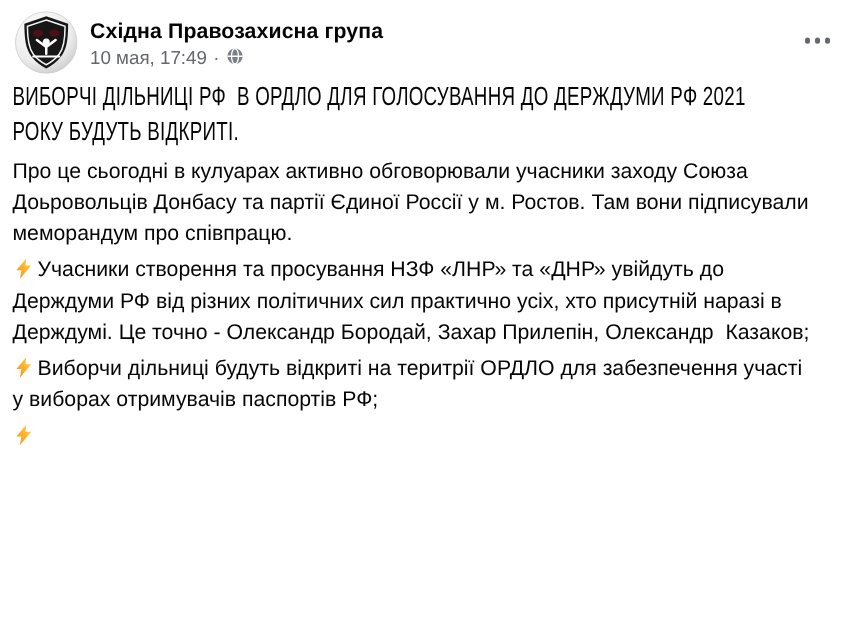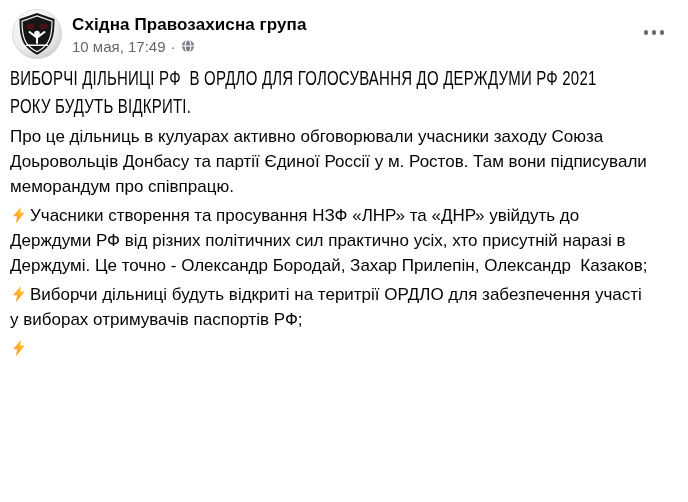--- a/index.html
+++ b/index.html
@@ -8,21 +8,21 @@
     font-family:"Liberation Sans","DejaVu Sans",sans-serif;color:#050505;
     -webkit-font-smoothing:antialiased;
   }
   .post{position:relative;padding:8px 10px 0 10px;width:668px;}
 
   
   .header{display:flex;align-items:center;height:52px;}
   .avatar{width:50px;height:50px;flex:0 0 auto;margin-left:2px;cursor:pointer;}
   .header-info{margin-left:10px;min-width:0;}
   .page-name{font-size:17px;font-weight:700;line-height:21px;letter-spacing:.1px;color:#050505;cursor:pointer;}
-  .meta{display:flex;align-items:center;gap:5px;margin-top:3px;color:#65676b;font-size:15px;line-height:17px;}
+  .meta{display:flex;align-items:flex-start;gap:5px;margin-top:3px;color:#65676b;font-size:15px;line-height:17px;}
   .meta .sep{color:#65676b;}
   .more-btn{position:absolute;top:26px;right:20px;display:flex;gap:3.5px;cursor:pointer;padding:4px;}
   .more-btn .dot{width:4.5px;height:4.5px;border-radius:50%;background:#64676b;}
 
   
   .content{margin-top:4px;}
   .title{
     font-size:21px;line-height:28px;letter-spacing:.3px;white-space:pre-wrap;
     width:140%;transform:scaleX(0.714);transform-origin:left top;margin:0 0 4px 0;
   }
@@ -73,21 +73,21 @@
     <span class="dot"></span>
     <span class="dot"></span>
     <span class="dot"></span>
   </div>
 
   <div class="content">
 
     <div class="title">ВИБОРЧІ ДІЛЬНИЦІ РФ  В ОРДЛО ДЛЯ ГОЛОСУВАННЯ ДО ДЕРЖДУМИ РФ 2021
 РОКУ БУДУТЬ ВІДКРИТІ.</div>
 
-    <div class="para">Про це дільниць в кулуарах активно обговорювали учасники заходу Союза
+    <div class="para">Про це сьогодні в кулуарах активно обговорювали учасники заходу Союза
 Доьровольців Донбасу та партії Єдиної Россії у м. Ростов. Там вони підписували
 меморандум про співпрацю.</div>
 
 
     <div class="para"><svg class="bolt" viewBox="0 0 32 32">
           <path d="M19.5 1.5 L5.5 18 h7.2 L10.5 30.5 L26.5 11.5 h-8 Z" fill="url(#bg1)"></path>
         </svg><span>Учасники створення та просування НЗФ «ЛНР» та «ДНР» увійдуть до
 Держдуми РФ від різних політичних сил практично усіх, хто присутній наразі в
 Держдумі. Це точно - Олександр Бородай, Захар Прилепін, Олександр  Казаков;</span></div>
 

